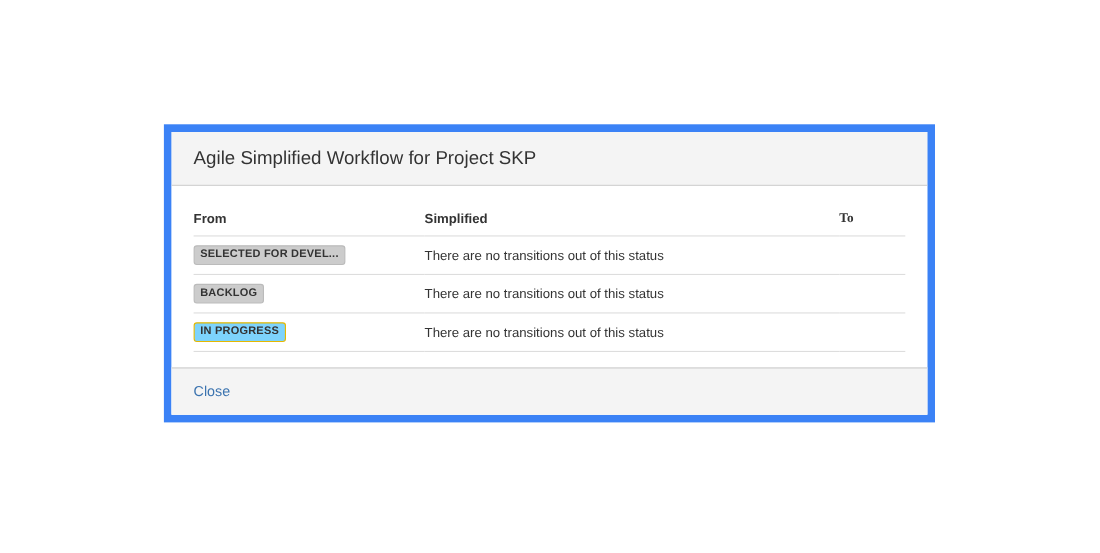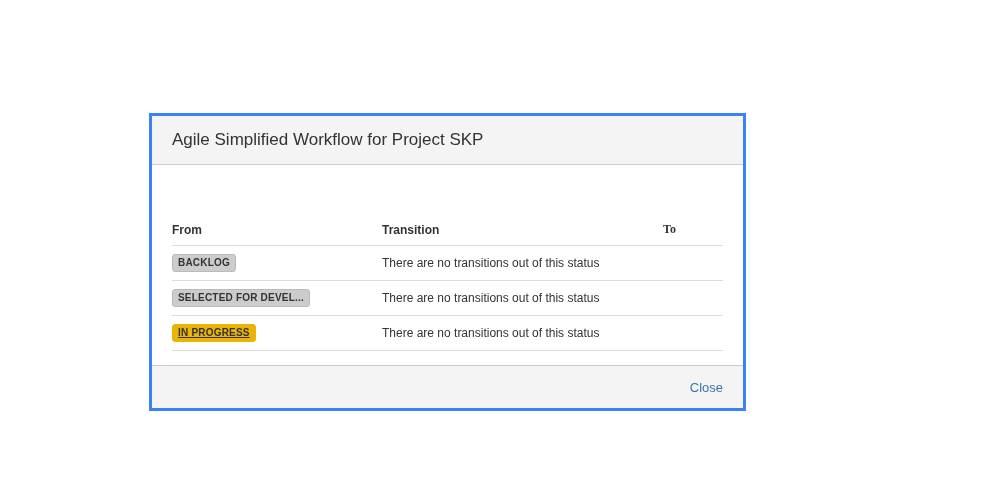--- a/index.html
+++ b/index.html
@@ -11,42 +11,41 @@
       font-family: Arial, Helvetica, sans-serif;
       background: #fff;
       width: 1000px;
       height: 503px;
       position: relative;
     }
     .dialog {
       position: absolute;
       left: 149px;
       top: 113px;
-      width: 597px;
-      border: 3px solid #3b82f6;
+      width: 701px;
+      border: 7px solid #3b82f6;
       background: #fff;
     }
     .dialog-header {
       background: #f4f4f4;
       border-bottom: 1px solid #ccc;
       padding: 14px 20px;
     }
     .dialog-title {
       font-size: 17px;
       font-weight: normal;
       color: #333;
     }
     .dialog-body {
       padding: 14px 20px 0 20px;
       background: #fff;
     }
     .workflow-table {
       width: 100%;
       border-collapse: collapse;
-      margin-top: 35px;
     }
     .workflow-table th {
       text-align: left;
       font-size: 12px;
       font-weight: bold;
       color: #333;
       padding: 8px 4px 8px 0;
       border-bottom: 1px solid #ddd;
     }
     .workflow-table td {
@@ -73,30 +72,29 @@
       color: #333;
       background: #ccc;
       border: 1px solid #bbb;
       border-radius: 3px;
       padding: 2px 5px;
       text-transform: uppercase;
       letter-spacing: 0.2px;
       line-height: 1.2;
     }
     .status-lozenge.in-progress {
-      background: #eab308;
+      background: #7dd3fc;
       border-color: #e6b800;
       color: #333;
-      text-decoration: underline;
     }
     .dialog-footer {
       background: #f4f4f4;
       border-top: 1px solid #ccc;
       padding: 12px 20px;
-      text-align: right;
+      text-align: left;
       margin-top: 14px;
     }
     .close-link {
       color: #3b73af;
       font-size: 13px;
       text-decoration: none;
       cursor: pointer;
     }
   </style>
 </head>
@@ -104,35 +102,35 @@
 
 <div class="dialog">
   <div class="dialog-header">
     <h2 class="dialog-title">Agile Simplified Workflow for Project SKP</h2>
   </div>
   <div class="dialog-body">
     <table class="workflow-table">
       <thead>
         <tr>
           <th class="col-from">From</th>
-          <th class="col-transition">Transition</th>
+          <th class="col-transition">Simplified</th>
           <th class="col-to">To</th>
         </tr>
       </thead>
       <tbody>
         <tr>
           <td class="col-from">
-            <span class="status-lozenge">BACKLOG</span>
+            <span class="status-lozenge">SELECTED FOR DEVEL...</span>
           </td>
           <td class="col-transition">There are no transitions out of this status</td>
           <td class="col-to"></td>
         </tr>
         <tr>
           <td class="col-from">
-            <span class="status-lozenge">SELECTED FOR DEVEL...</span>
+            <span class="status-lozenge">BACKLOG</span>
           </td>
           <td class="col-transition">There are no transitions out of this status</td>
           <td class="col-to"></td>
         </tr>
         <tr>
           <td class="col-from">
             <span class="status-lozenge in-progress">IN PROGRESS</span>
           </td>
           <td class="col-transition">There are no transitions out of this status</td>
           <td class="col-to"></td>

